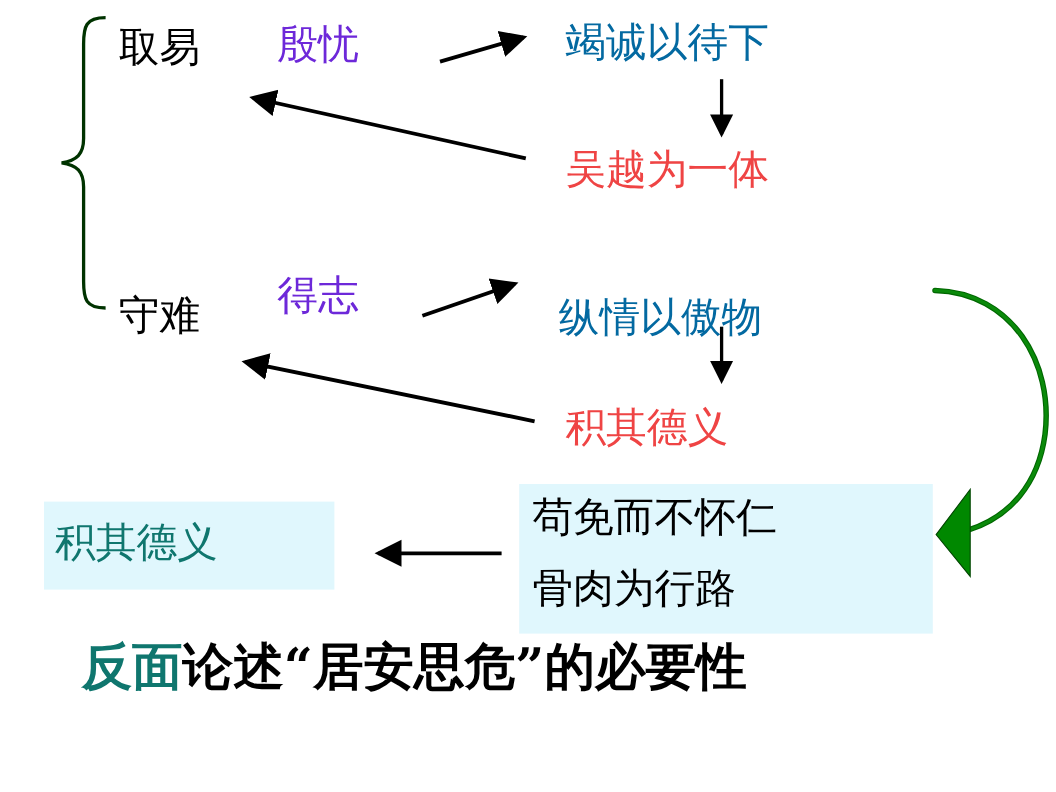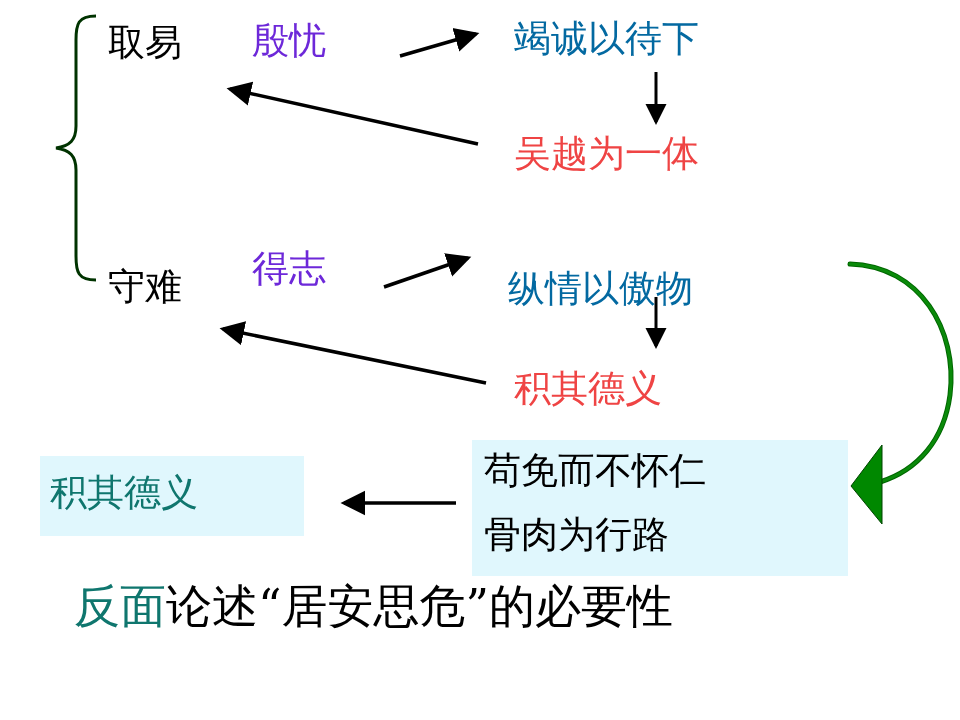--- a/index.html
+++ b/index.html
@@ -7,21 +7,21 @@
          font-family: "DejaVu Sans", "Liberation Sans", sans-serif; }
   .t { position: absolute; white-space: nowrap; line-height: 1; }
   .big { font-size: 37px; }
   .black { color: #000000; }
   .orange { color: #6d28d9; }
   .green { color: #0369a1; }
   .blue { color: #ef4444; }
   .red { color: #0f766e; }
   .box { position: absolute; background: #e0f7fd; }
   svg.overlay { position: absolute; left: 0; top: 0; }
-  .serif { font-family: "DejaVu Serif", "Liberation Serif", serif; font-size: 46px; }
+  .serif { font-family: "DejaVu Serif", "Liberation Serif", serif; font-size: 46px; font-weight: bold; }
 </style>
 </head>
 <body>
 
 <div class="box" style="left:40px; top:456px; width:264px; height:80px;"></div>
 <div class="box" style="left:472px; top:440px; width:376px; height:136px;"></div>
 
 <svg class="overlay" width="960" height="720">
   <defs>
     <marker id="ah" markerWidth="8" markerHeight="8" refX="6" refY="4" orient="auto" markerUnits="strokeWidth">

